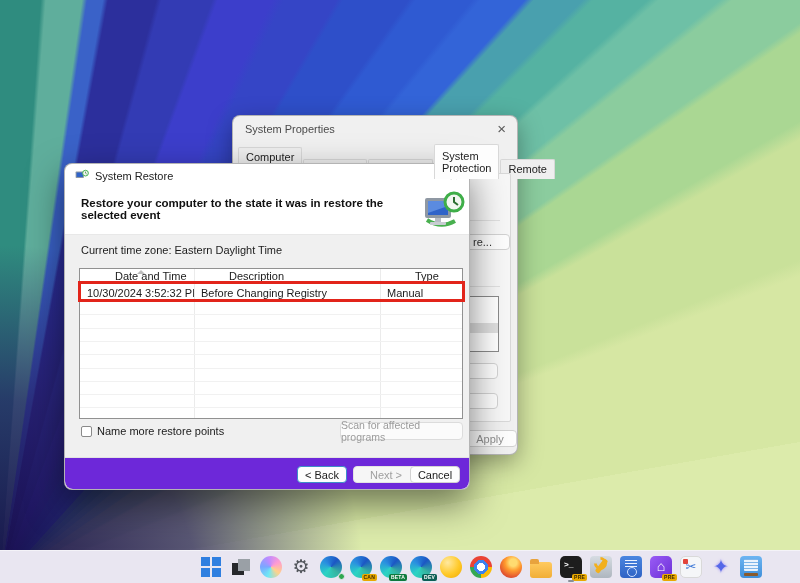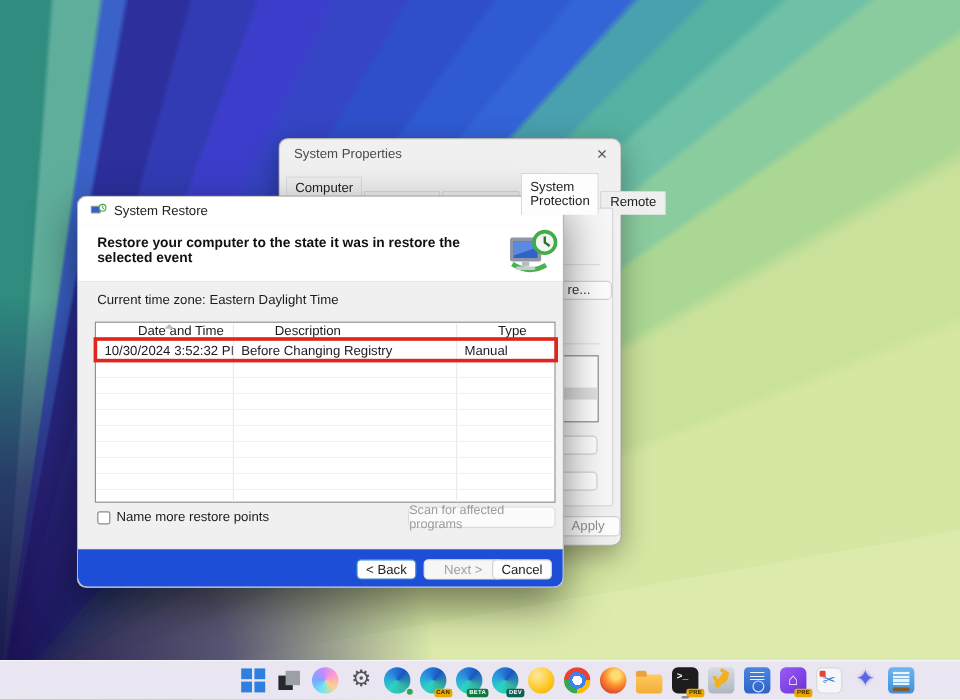--- a/index.html
+++ b/index.html
@@ -77,21 +77,21 @@
   .c1 { width:114px; flex:none; } .c2 { width:186px; flex:none; } .c3 { flex:1; }
   #sr-redbox { position:absolute; left:-2px; top:12px; width:387px; height:21px;
                border:3px solid #e2241a; }
   #sr-emptyrows { position:absolute; left:0; right:0; top:33px; bottom:0;
     background: repeating-linear-gradient(to bottom, transparent 0 12.3px, #f1f1f1 12.3px 13.3px); }
   #sr-check { position:absolute; left:16px; top:262px; width:11px; height:11px; background:#fff;
               border:1px solid #8a8a8a; border-radius:2px; }
   #sr-check-label { position:absolute; left:32px; top:261px; font-size:11px; color:#1b1b1b; }
   #sr-scan { position:absolute; left:275px; top:258px; width:123px; height:18px;
              background:#fbfbfb; border-color:#dcdcdc; color:#9b9b9b; font-size:10.5px; }
-  #sr-footer { position:absolute; left:0; right:0; bottom:0; height:32px; background:#1d4ed8;
+  #sr-footer { position:absolute; left:0; right:0; bottom:0; height:32px; background:#6d28d9;
                border-top:1px solid #e2e2e2; border-radius:0 0 8px 8px; }
   #sr-back { position:absolute; left:232px; top:8px; width:50px; height:17px; border:1px solid #3d8ec9; }
   #sr-next { position:absolute; left:288px; top:8px; width:66px; height:17px;
              background:#f6f6f6; border-color:#e3e3e3; color:#9f9f9f; }
   #sr-cancel { position:absolute; left:345px; top:8px; width:50px; height:17px; }
 
   
   #taskbar { position:absolute; left:0; bottom:0; width:800px; height:33px; background:#e9e6f1;
              border-top:1px solid rgba(255,255,255,0.5); display:flex; align-items:center; }
   #tb-icons { display:flex; margin-left:196px; }

